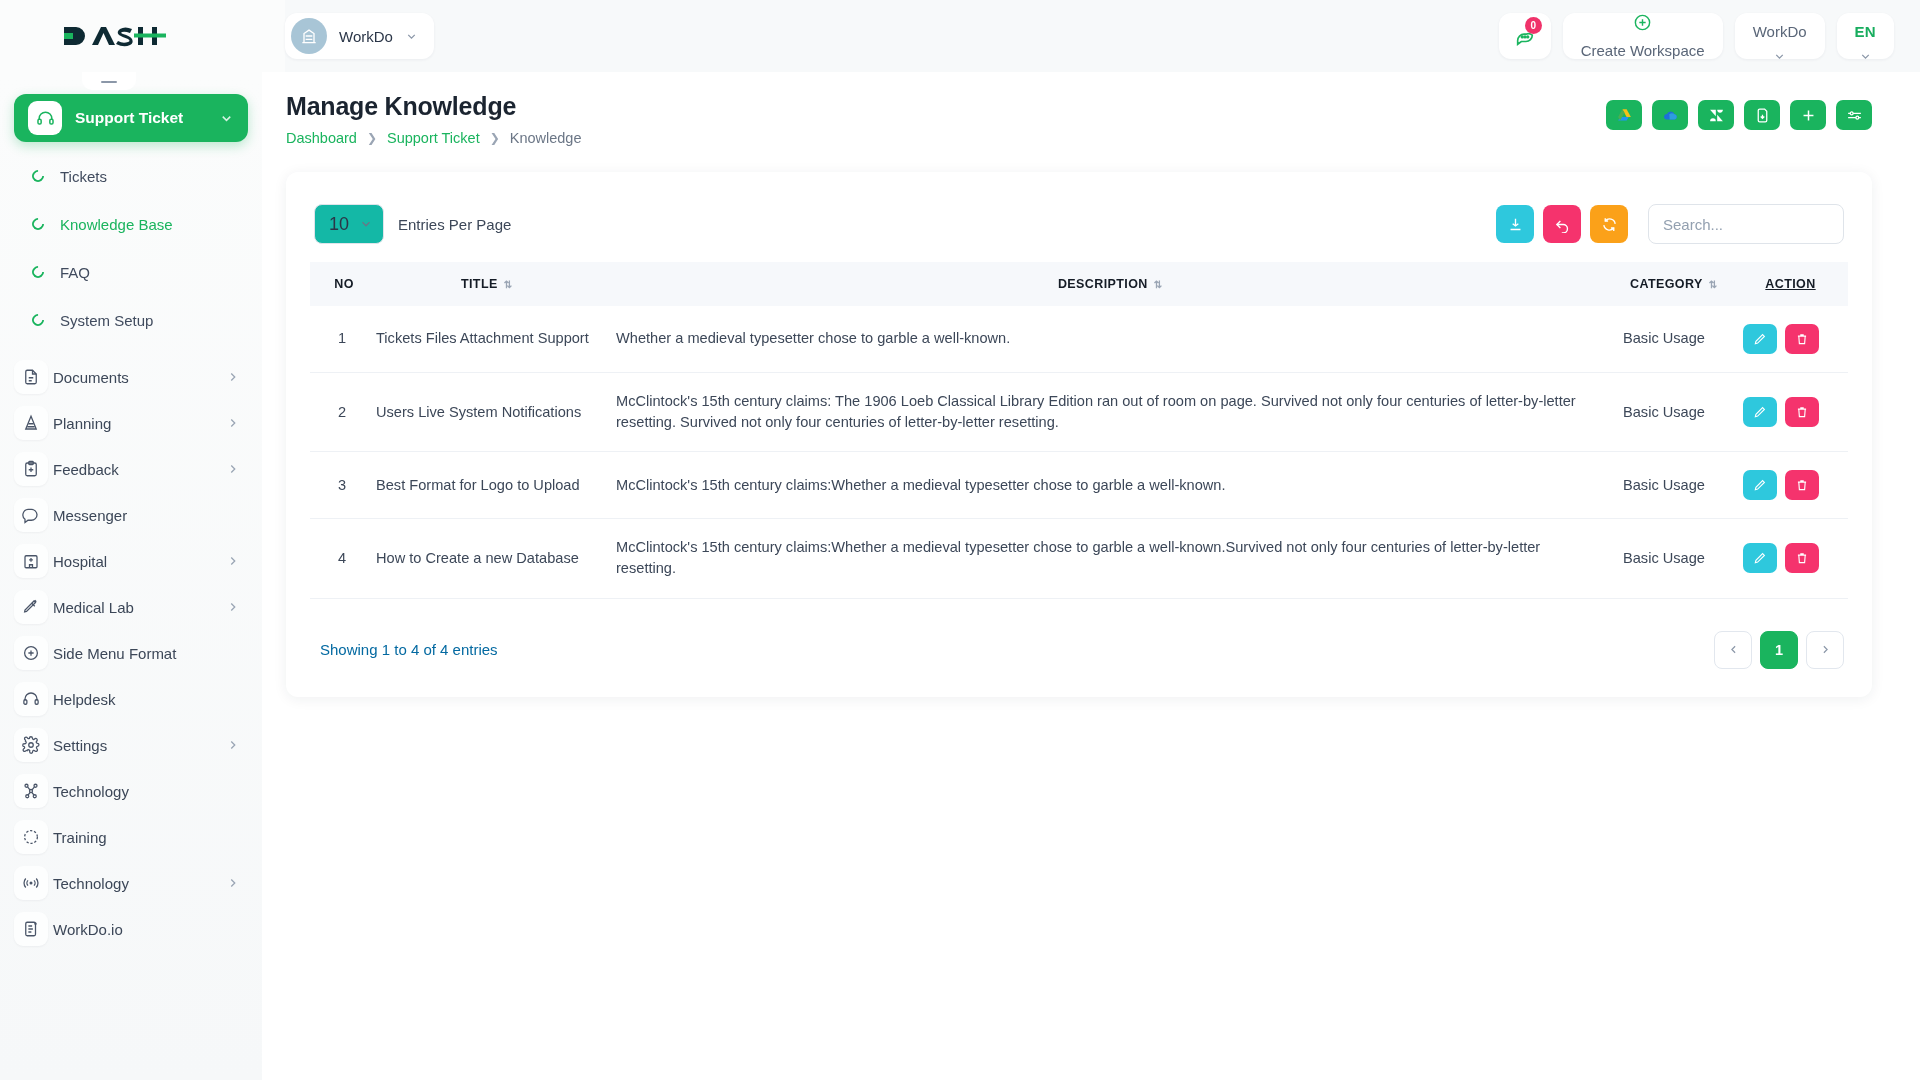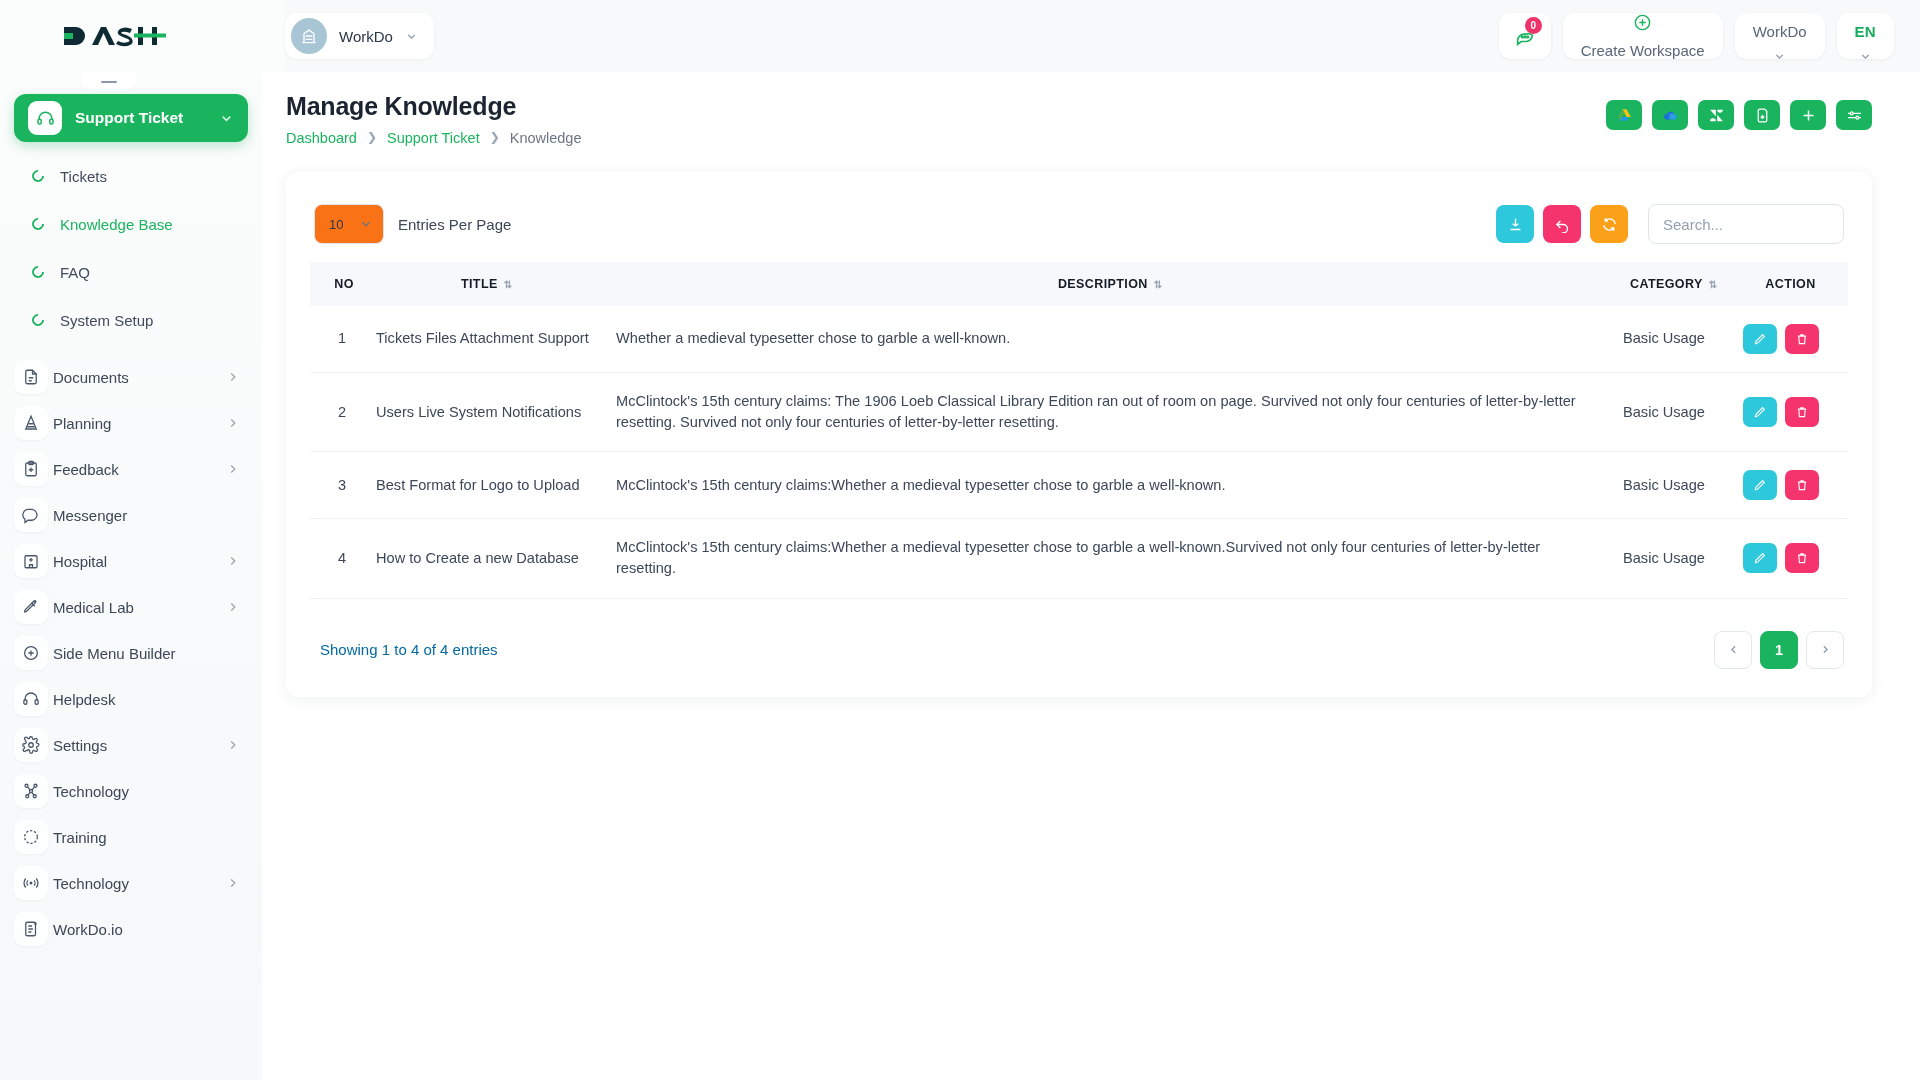--- a/index.html
+++ b/index.html
@@ -114,21 +114,21 @@
     color: #4a5568; box-shadow: 0 1px 2px rgba(30,40,60,.05);
     flex: none;
   }
   .nav-item .lbl { font-size: 15px; color: #3c4758; flex: 1; }
   .nav-item .chev2 { color: #9aa5b4; display: flex; }
 
   
   .main { position: absolute; top: 72px; left: 262px; width: 1658px; height: 1008px; }
   .page-head { padding: 20px 48px 0 24px; display: flex; align-items: flex-start; }
   .page-title { font-size: 25px; font-weight: 700; color: #1b2430; letter-spacing: -.2px; }
-  .crumbs { display: flex; gap: 10px; margin-top: 9px; font-size: 14.5px; }
+  .crumbs { display: flex; align-items: center; gap: 10px; margin-top: 9px; font-size: 14.5px; }
   .crumbs a { color: #1ab45e; text-decoration: none; cursor: pointer; }
   .crumbs .sep { color: #9aa5b4; font-size: 12px; }
   .crumbs .cur { color: #6b7686; }
   .crumbs .mid { color: #1ab45e; cursor: pointer; }
 
   .head-actions { margin-left: auto; display: flex; gap: 10px; padding-top: 8px; }
   .sq-btn {
     width: 36px; height: 30px; background: #1ab45e; border-radius: 7px;
     display: flex; align-items: center; justify-content: center; cursor: pointer;
   }
@@ -136,22 +136,22 @@
   .card {
     margin: 26px 48px 0 24px; background: #fff; border-radius: 12px;
     box-shadow: 0 2px 14px rgba(30,40,60,.07);
     padding: 22px 24px 28px 24px;
   }
   .card-top { display: flex; align-items: center; padding: 10px 4px 18px 4px; }
   .epp { display: flex; align-items: center; gap: 14px; }
   .select-box {
     width: 70px; height: 40px; border: 1px solid #dfe4ea; border-radius: 8px;
     display: flex; align-items: center; justify-content: space-between;
-    padding: 0 10px 0 14px; font-size: 13px; color: #2b3648; cursor: pointer;
-    background: #f97316;
+    padding: 0 10px 0 14px; font-size: 18px; color: #2b3648; cursor: pointer;
+    background: #14b8a6;
   }
   .epp-label { font-size: 15px; color: #3c4758; }
 
   .card-tools { margin-left: auto; display: flex; align-items: center; gap: 9px; padding-left: 28px; }
   .tool-btn {
     width: 38px; height: 38px; border-radius: 8px; display: flex;
     align-items: center; justify-content: center; cursor: pointer; color: #fff;
   }
   .t-dl { background: #2ec8dd; }
   .t-undo { background: #f5336d; }
@@ -165,21 +165,21 @@
 
   table { width: 100%; border-collapse: collapse; }
   thead tr { background: #f6f8fb; }
   thead th {
     font-size: 12.5px; font-weight: 700; color: #151c26; letter-spacing: .4px;
     text-align: center; padding: 15px 10px; white-space: nowrap;
   }
   thead th.c-no { width: 56px; padding-left: 22px; }
   thead th.c-title { width: 240px; }
   thead th.c-cat { width: 120px; }
-  thead th.c-act { width: 115px; }
+  thead th.c-act { width: 115px; text-decoration: underline; }
   .sort { color: #9aa5b4; font-size: 10px; margin-left: 6px; letter-spacing: -1px; }
   tbody td {
     font-size: 14.6px; color: #3c4758; padding: 18px 10px;
     border-bottom: 1px solid #eef1f5; vertical-align: middle; line-height: 1.45;
   }
   tbody td.c-no { padding-left: 28px; color: #3c4758; }
   tbody tr:last-child td { border-bottom: 1px solid #eef1f5; }
   .act-wrap { display: flex; gap: 8px; }
   .act-btn {
     width: 34px; height: 30px; border-radius: 7px; display: flex;
@@ -407,21 +407,21 @@
       </span>
   </div>
 
   <div class="nav-item">
     <span class="ico-box">
       <svg width="18" height="18" viewBox="0 0 24 24" fill="none" stroke="currentColor" stroke-width="1.7">
           <circle cx="12" cy="12" r="8.5"></circle>
           <path d="M12 8.5v7M8.5 12h7"></path>
         </svg>
     </span>
-    <span class="lbl">Side Menu Builder</span>
+    <span class="lbl">Side Menu Format</span>
   </div>
 
   <div class="nav-item">
     <span class="ico-box">
       <svg width="18" height="18" viewBox="0 0 24 24" fill="none" stroke="currentColor" stroke-width="1.7">
           <path d="M4 14v-2a8 8 0 0 1 16 0v2"></path>
           <rect x="2.5" y="13" width="4" height="6" rx="1.6"></rect>
           <rect x="17.5" y="13" width="4" height="6" rx="1.6"></rect>
         </svg>
     </span>

